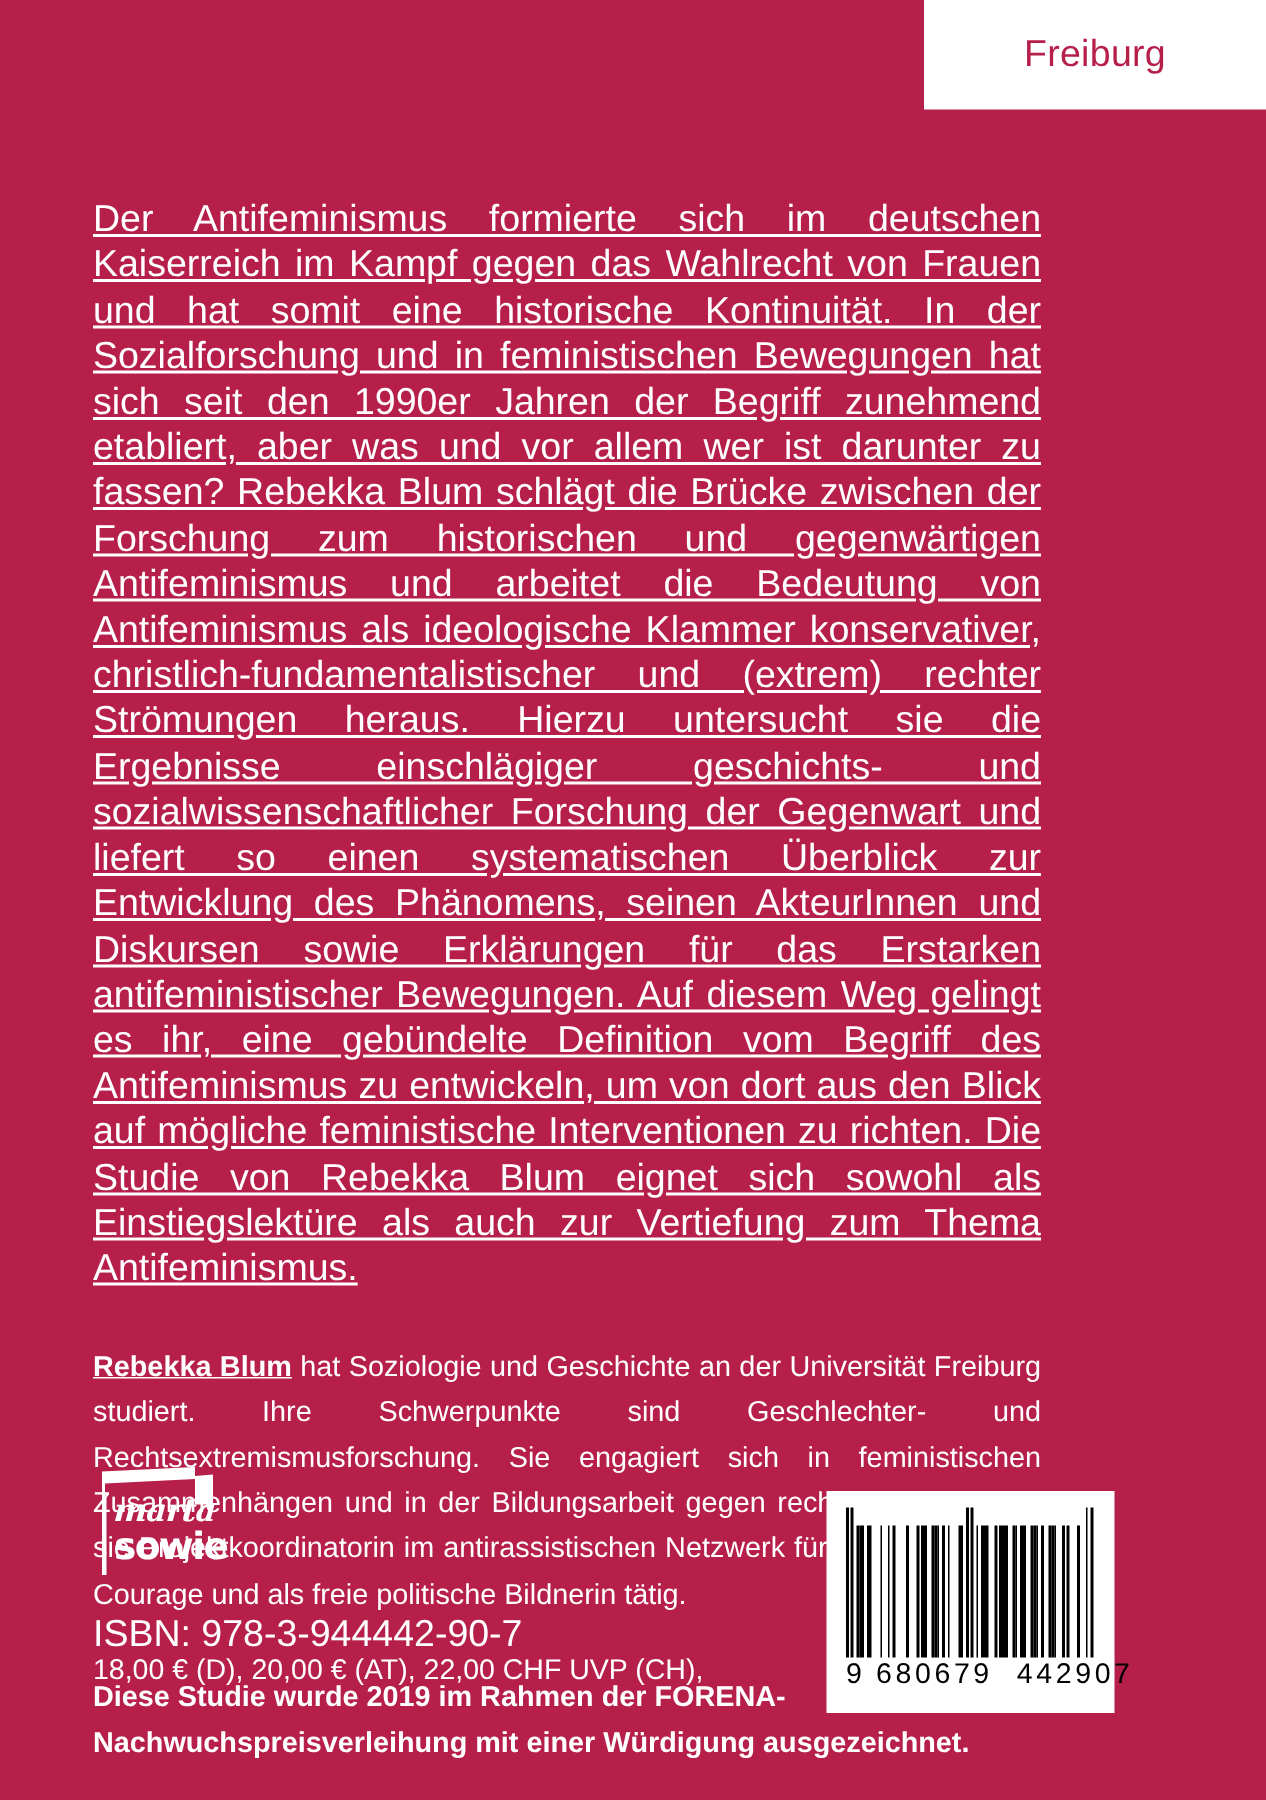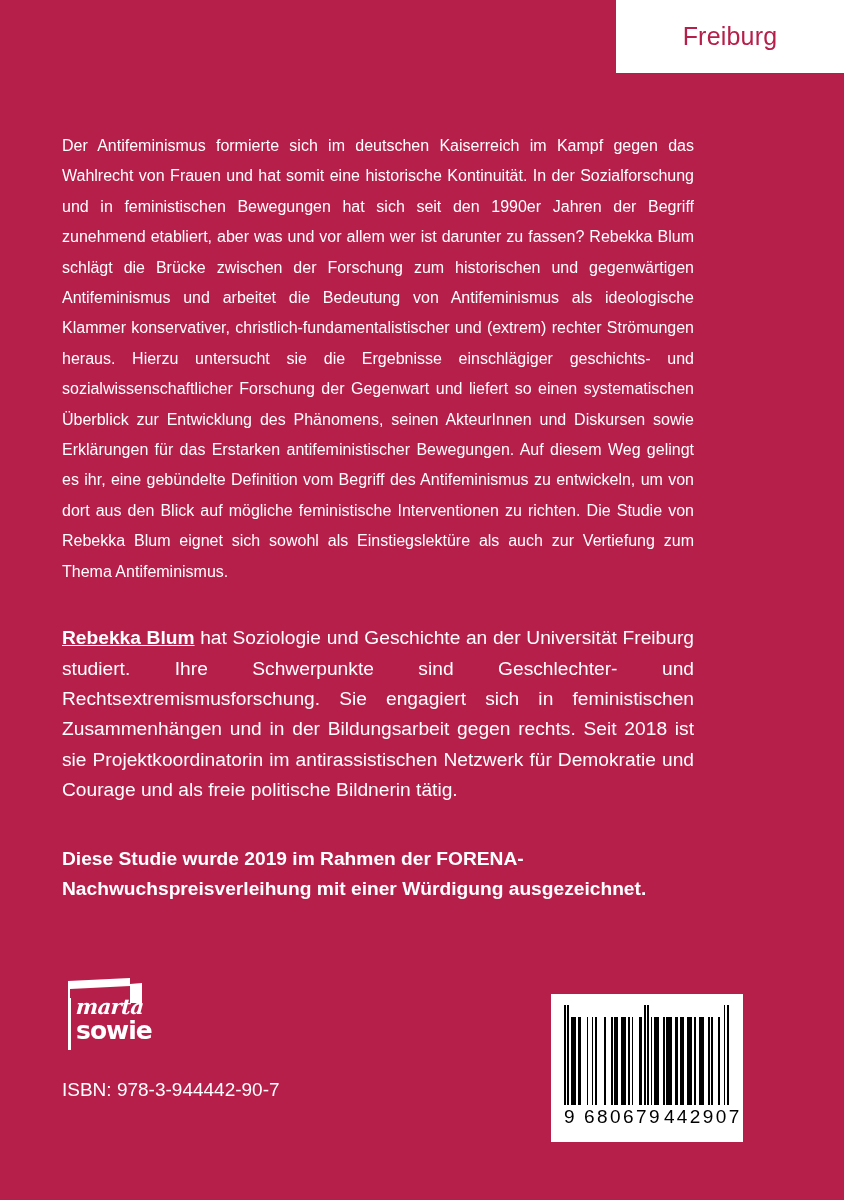--- a/index.html
+++ b/index.html
@@ -38,26 +38,27 @@
   
   .content {
     position: absolute;
     left: 62px;
     top: 131px;
     width: 632px;
     color: #ffffff;
   }
 
   .blurb {
-    font-size: 16px;
+    font-size: 25px;
     line-height: 30.4px;
     text-align: justify;
     text-justify: inter-word;
     -webkit-hyphens: none;
     hyphens: none;
+    text-decoration: underline;
   }
 
   .bio {
     font-size: 19.2px;
     line-height: 30.4px;
     text-align: justify;
     margin-top: 36px;
   }
   .bio .author-name { font-weight: bold; text-decoration: underline; }
 
@@ -142,21 +143,21 @@
   }
 
   
   .isbn-block {
     position: absolute;
     left: 62px;
     top: 1077px;
     color: #ffffff;
   }
   .isbn-line {
-    font-size: 19px;
+    font-size: 25px;
     line-height: 25px;
     white-space: nowrap;
   }
   .price-line {
     font-size: 19px;
     line-height: 23px;
     white-space: nowrap;
   }
 
   
@@ -184,21 +185,21 @@
   .barcode-digits {
     display: flex;
     font-family: "Liberation Sans", sans-serif;
     font-size: 19px;
     color: #000000;
     margin-top: 1px;
     letter-spacing: 0.5px;
   }
   .barcode-digits .d-lead { width: 16px; }
   .barcode-digits .d-left { margin-left: 9px; letter-spacing: 2.4px; }
-  .barcode-digits .d-right { margin-left: 2px; letter-spacing: 2.4px; }
+  .barcode-digits .d-right { margin-left: 16px; letter-spacing: 2.4px; }
 </style>
 </head>
 <body>
 
 <div class="series-banner">
   <span class="series-label">Freiburg</span>
 </div>
 
 <div class="content">
 
@@ -223,20 +224,21 @@
         <span class="logo-press">sowie</span>
       </div>
     </div>
 
 
   </div>
 </div>
 
 <div class="isbn-block">
   <div class="isbn-line">ISBN: 978-3-944442-90-7</div>
+  <div class="price-line">18,00 € (D), 20,00 € (AT), 22,00 CHF UVP (CH),</div>
 </div>
 
 <div class="barcode-panel">
   <div class="barcode-bars" id="barcode-bars">
       <div class="bar" style="width: 1.74737px; flex: 0 0 1.74737px;"></div>
       <div class="gap" style="width: 1.74737px; flex: 0 0 1.74737px;"></div>
       <div class="bar" style="width: 1.74737px; flex: 0 0 1.74737px;"></div>
       <div class="gap" style="width: 1.74737px; flex: 0 0 1.74737px;"></div>
       <div class="bar short" style="width: 1.74737px; flex: 0 0 1.74737px;"></div>
       <div class="bar short" style="width: 1.74737px; flex: 0 0 1.74737px;"></div>

